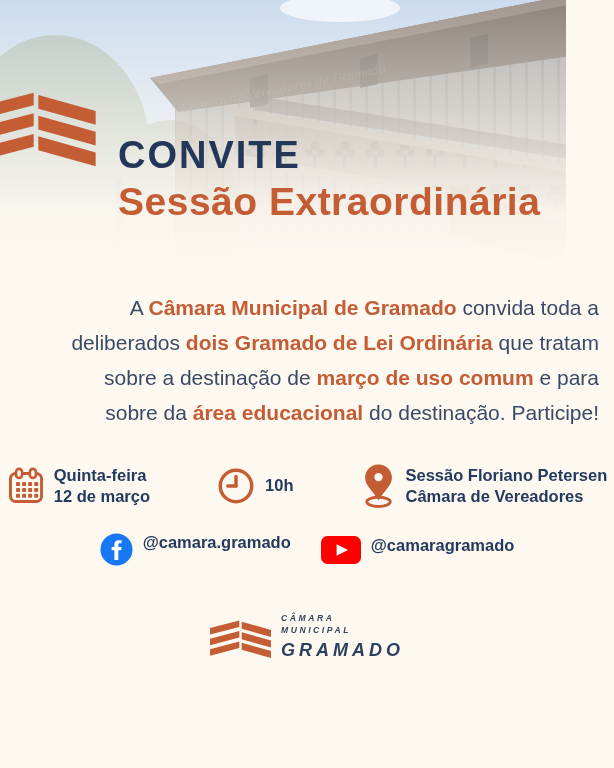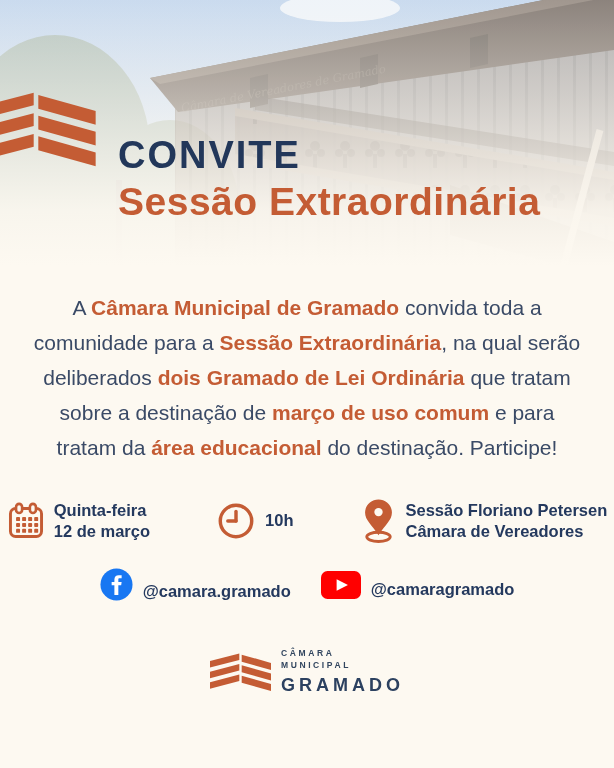--- a/index.html
+++ b/index.html
@@ -5,40 +5,40 @@
   * { margin:0; padding:0; box-sizing:border-box; }
   html,body { width:614px; height:768px; }
   body {
     font-family:"Liberation Sans", sans-serif;
     background:#FDF9F1;
     overflow:hidden;
     position:relative;
   }
 
   
-  .hero { position:relative; width:614px; height:280px; overflow:hidden; }
+  .hero { position:relative; width:566px; height:280px; overflow:hidden; }
   .hero-photo { position:absolute; inset:0; width:614px; height:280px; display:block; }
 
   .hero-mark {
     position:absolute; left:-24px; top:80px;
     width:120px; height:92px;
   }
   .hero-titles { position:absolute; left:118px; top:134px; }
   .kicker {
     font-size:38px; font-weight:800; letter-spacing:2px;
     color:#22375A; line-height:42px;
   }
   .headline {
     font-size:39px; font-weight:700; letter-spacing:0.5px;
     color:#C45C34; line-height:46px; margin-top:3px;
   }
 
   
   .invite {
-    margin:10px auto 0; width:584px; text-align:center;
+    margin:10px auto 0; width:584px; text-align:right;
     font-size:21px; line-height:35px; color:#3A4A66;
   }
   .invite .acc { color:#C45C34; font-weight:700; }
 
   
   .details {
     margin-top:32px; display:flex; justify-content:center;
     align-items:center; gap:66px;
   }
   .detail { display:flex; align-items:center; gap:9px; }
@@ -46,27 +46,27 @@
     font-size:16.5px; font-weight:700; color:#24395E; line-height:21px;
     text-align:left;
   }
   .ic { display:block; flex:0 0 auto; }
 
   
   .social {
     margin-top:24px; display:flex; justify-content:center;
     align-items:center; gap:30px;
   }
-  .social-item { display:flex; align-items:flex-end; gap:10px; }
+  .social-item { display:flex; align-items:flex-start; gap:10px; }
   .social-handle { font-size:16.5px; font-weight:700; color:#24395E; }
 
   
   .footer {
     margin-top:46px; display:flex; justify-content:center;
-    align-items:flex-start; gap:10px;
+    align-items:flex-end; gap:10px;font-style:italic;
   }
   .footer-mark { width:61px; height:47px; display:block; }
   .footer-text { text-align:left; }
   .org-small {
     font-size:8.5px; font-weight:700; letter-spacing:2.6px;
     color:#32465F; line-height:12px;
   }
   .org-name {
     font-size:18px; font-weight:700; letter-spacing:4px;
     color:#2C4160; line-height:21px; margin-top:4px;
@@ -155,24 +155,23 @@
   </svg>
 
   <div class="hero-titles">
     <div class="kicker">CONVITE</div>
     <div class="headline">Sessão Extraordinária</div>
   </div>
 </div>
 
 <div class="invite">
   <div><span>A </span><span class="acc">Câmara Municipal de Gramado</span><span> convida toda a</span></div>
-  <div><span>comunidade para a </span><span class="acc">Sessão Extraordinária</span><span>, na qual serão</span></div>
   <div><span>deliberados </span><span class="acc">dois Gramado de Lei Ordinária</span><span> que tratam</span></div>
   <div><span>sobre a destinação de </span><span class="acc">março de uso comum</span><span> e para</span></div>
-  <div><span>tratam da </span><span class="acc">área educacional</span><span> do destinação. Participe!</span></div>
+  <div><span>sobre da </span><span class="acc">área educacional</span><span> do destinação. Participe!</span></div>
 </div>
 
 <div class="details">
 
   <div class="detail">
     <svg class="ic" width="38" height="38" viewBox="0 0 44 44">
       <rect x="4" y="7.5" width="36" height="32.5" rx="6" fill="none" stroke="#C45C34" stroke-width="3.4"></rect>
       <rect x="10.5" y="2.2" width="7" height="10.5" rx="3.5" fill="#FDF9F1" stroke="#C45C34" stroke-width="3"></rect>
       <rect x="26.5" y="2.2" width="7" height="10.5" rx="3.5" fill="#FDF9F1" stroke="#C45C34" stroke-width="3"></rect>
       <g fill="#C45C34">

